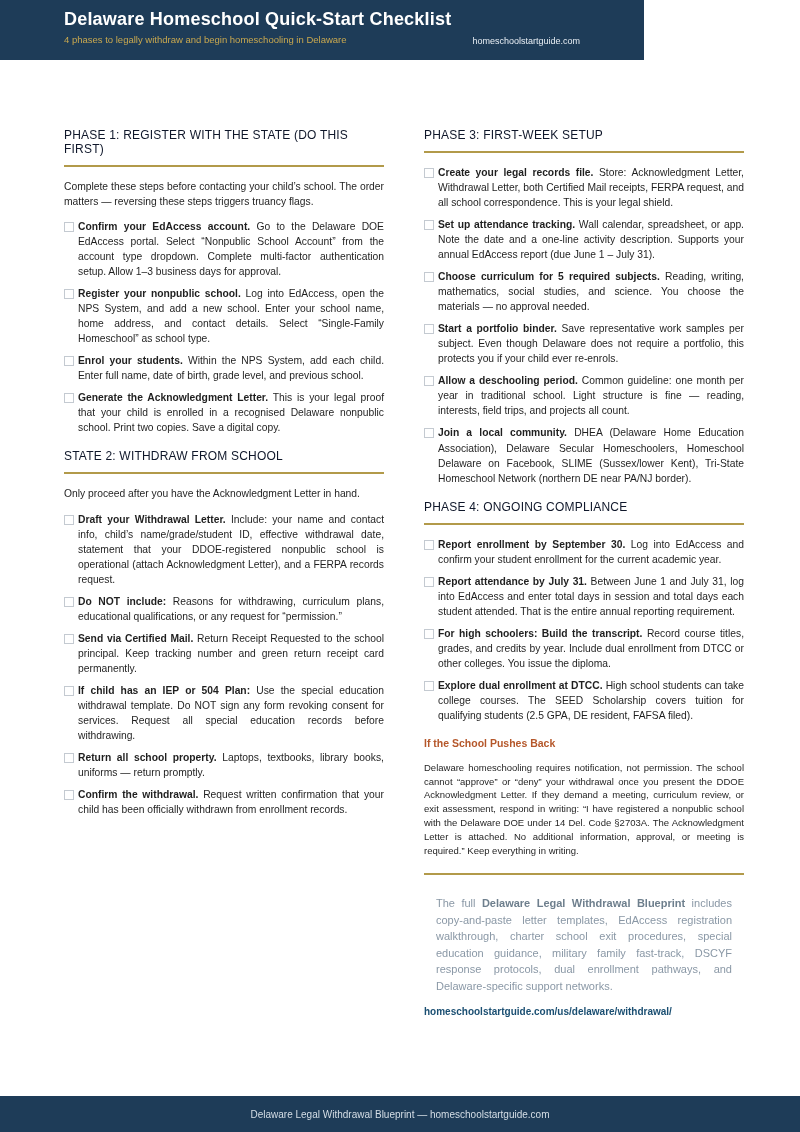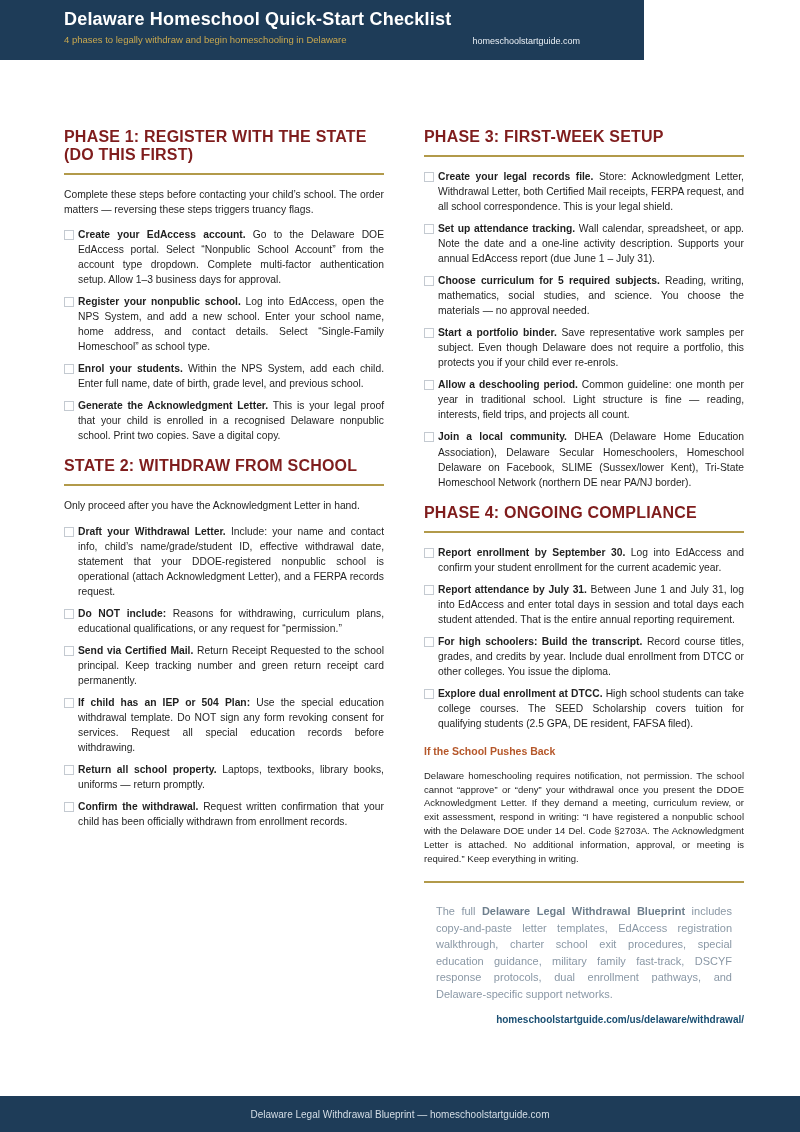--- a/index.html
+++ b/index.html
@@ -10,37 +10,37 @@
   .topbar{position:absolute;top:0;left:0;width:644px;height:60px;background:#1e3c58;box-sizing:border-box;}
   .topbar .title{position:absolute;left:64px;top:9px;font-size:18px;font-weight:bold;color:#ffffff;letter-spacing:.2px;}
   .topbar .subtitle{position:absolute;left:64px;top:34px;font-size:9.5px;color:#c9a84f;}
   .topbar .site{position:absolute;right:64px;top:36px;font-size:9px;color:#e8eef4;}
 
   
   .content{position:absolute;top:60px;left:64px;width:680px;padding-top:68px;display:flex;gap:40px;box-sizing:border-box;}
   .col{width:320px;flex:0 0 320px;}
 
   .section{margin-bottom:14px;}
-  .phase-title{margin:0;font-size:16px;font-weight:bold;color:#7f1d1d;letter-spacing:.2px;}
+  .phase-title{margin:0;font-size:12px;font-weight:normal;color:#0f172a;letter-spacing:.2px;}
   .rule{height:2px;background:#b29a4a;margin:9px 0 12px 0;}
   .intro{margin:0 0 10px 0;font-size:10.3px;line-height:1.46;text-align:justify;color:#1f1f1f;}
 
   .item{position:relative;padding-left:14px;margin-bottom:7px;font-size:10.3px;line-height:1.46;text-align:justify;color:#1f1f1f;}
   .checkbox{position:absolute;left:0;top:3px;width:8px;height:8px;border:1px solid #c4cad1;background:#fff;}
   .lead{font-weight:bold;}
 
   
   .callout-title{margin:4px 0 12px 0;font-size:10.5px;font-weight:bold;color:#b5572a;}
   .callout-body{margin:0;font-size:9.5px;line-height:1.45;text-align:justify;color:#262626;}
 
   
   .footnote-rule{height:2px;background:#b29a4a;margin:16px 0 20px 0;}
   .footnote{margin:12px;font-size:11px;line-height:1.5;text-align:justify;color:#8a98a6;}
   .footnote .fbold{font-weight:bold;color:#6e7f8d;}
-  .blueprint-url{display:block;margin-top:9px;font-size:10px;font-weight:bold;color:#1b4f72;text-decoration:none;text-align:right;}
+  .blueprint-url{display:block;margin-top:9px;font-size:10px;font-weight:bold;color:#1b4f72;text-decoration:none;}
 
   
   .bottombar{position:absolute;left:0;bottom:0;width:800px;height:36px;background:#1e3c58;}
   .bottombar .ftext{display:block;text-align:center;line-height:38px;font-size:10px;color:#d5dee6;}
 </style>
 </head>
 <body>
 
 <div class="page">
 
@@ -49,21 +49,21 @@
     <div class="subtitle">4 phases to legally withdraw and begin homeschooling in Delaware</div>
     <div class="site">homeschoolstartguide.com</div>
   </header>
 
   <main class="content">
     <div class="col">
         <section class="section">
           <h2 class="phase-title">PHASE 1: REGISTER WITH THE STATE (DO THIS FIRST)</h2>
           <div class="rule"></div>
           <p class="intro">Complete these steps before contacting your child’s school. The order matters — reversing these steps triggers truancy flags.</p>
-          <div class="item"><span class="checkbox"></span><span class="lead">Create your EdAccess account.</span> <span class="rest">Go to the Delaware DOE EdAccess portal. Select “Nonpublic School Account” from the account type dropdown. Complete multi-factor authentication setup. Allow 1–3 business days for approval.</span></div>
+          <div class="item"><span class="checkbox"></span><span class="lead">Confirm your EdAccess account.</span> <span class="rest">Go to the Delaware DOE EdAccess portal. Select “Nonpublic School Account” from the account type dropdown. Complete multi-factor authentication setup. Allow 1–3 business days for approval.</span></div>
           <div class="item"><span class="checkbox"></span><span class="lead">Register your nonpublic school.</span> <span class="rest">Log into EdAccess, open the NPS System, and add a new school. Enter your school name, home address, and contact details. Select “Single-Family Homeschool” as school type.</span></div>
           <div class="item"><span class="checkbox"></span><span class="lead">Enrol your students.</span> <span class="rest">Within the NPS System, add each child. Enter full name, date of birth, grade level, and previous school.</span></div>
           <div class="item"><span class="checkbox"></span><span class="lead">Generate the Acknowledgment Letter.</span> <span class="rest">This is your legal proof that your child is enrolled in a recognised Delaware nonpublic school. Print two copies. Save a digital copy.</span></div>
         </section>
         <section class="section">
           <h2 class="phase-title">STATE 2: WITHDRAW FROM SCHOOL</h2>
           <div class="rule"></div>
           <p class="intro">Only proceed after you have the Acknowledgment Letter in hand.</p>
           <div class="item"><span class="checkbox"></span><span class="lead">Draft your Withdrawal Letter.</span> <span class="rest">Include: your name and contact info, child’s name/grade/student ID, effective withdrawal date, statement that your DDOE-registered nonpublic school is operational (attach Acknowledgment Letter), and a FERPA records request.</span></div>
           <div class="item"><span class="checkbox"></span><span class="lead">Do NOT include:</span> <span class="rest">Reasons for withdrawing, curriculum plans, educational qualifications, or any request for “permission.”</span></div>

